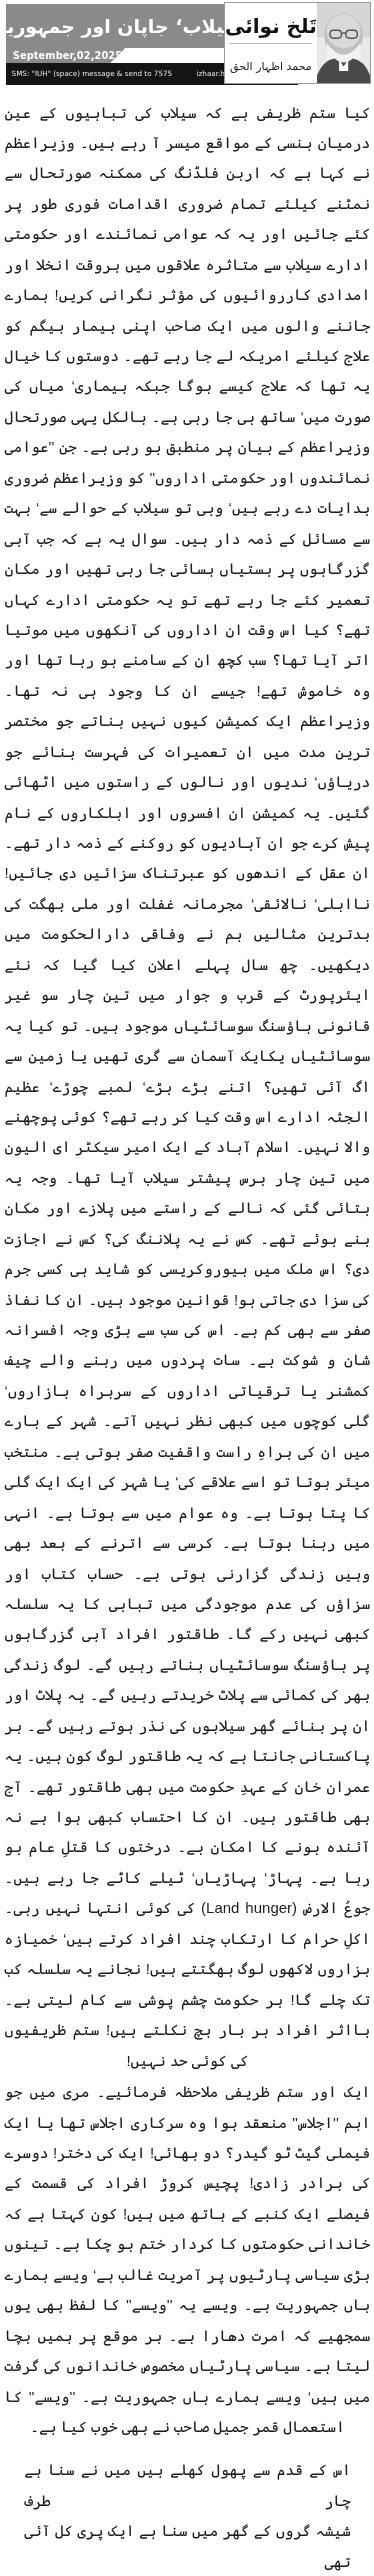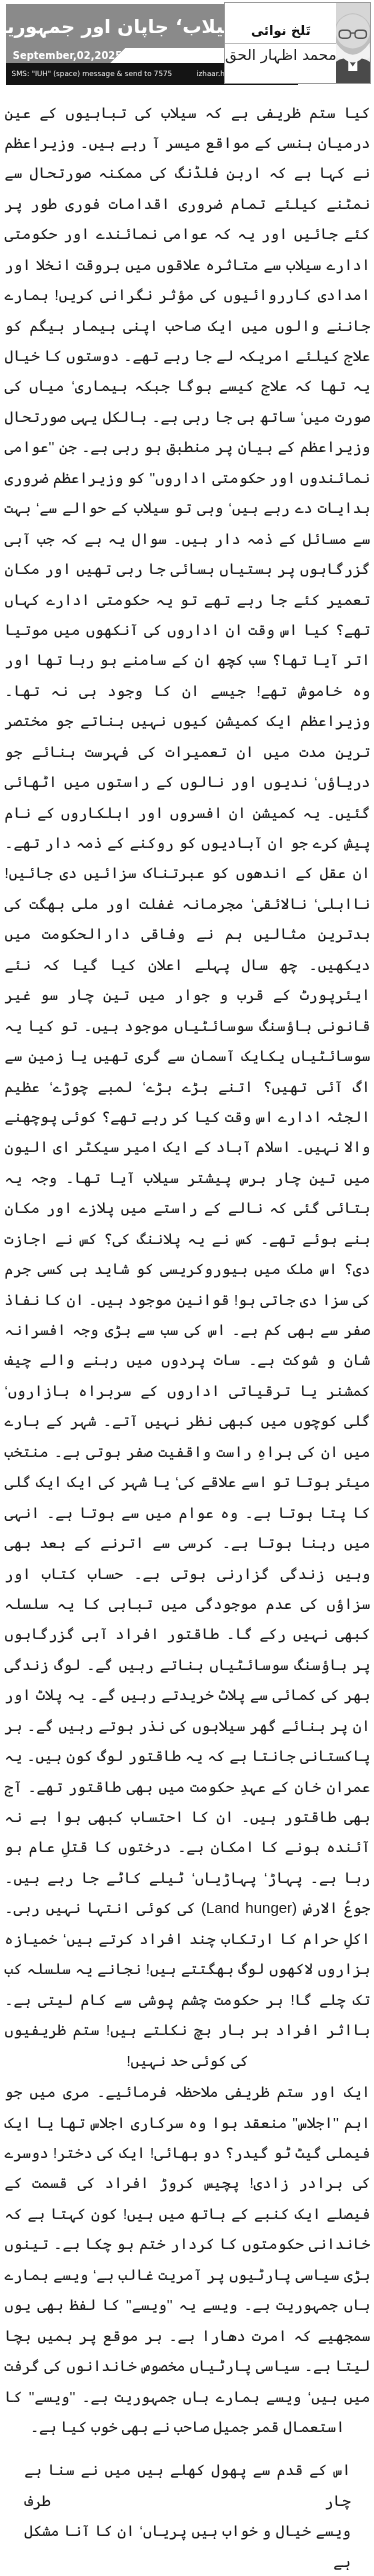--- a/index.html
+++ b/index.html
@@ -15,22 +15,22 @@
   .date-strip{position:absolute;left:5.8px;top:44px;width:120px;height:16.7px;background:var(--bar,#8a8a8a);
               clip-path:polygon(0 0,100% 0,86% 100%,0 100%);display:flex;align-items:center;}
   .date-text{color:#fff;font-weight:bold;font-size:9.8px;padding-left:7px;letter-spacing:0.1px;}
   .sms-bar{position:absolute;left:5.8px;top:59px;width:292px;height:22px;background:var(--smsbar,#141414);
            display:flex;align-items:center;justify-content:space-between;padding:0 5.8px;box-sizing:border-box;}
   .sms-text{color:#e8e8e8;font-size:7.2px;}
   .email-text{color:#e8e8e8;font-size:7.2px;}
   .author-box{position:absolute;left:224px;top:-1.2px;width:147px;height:82px;background:#fff;
               border:0.6px solid #9a9a9a;box-sizing:border-box;display:flex;flex-direction:row;}
   .author-meta{flex:1;display:flex;flex-direction:column;align-items:center;justify-content:center;gap:4.6px;direction:rtl;}
-  .column-brand{font-size:13px;font-weight:bold;color:#111;white-space:nowrap;}
-  .author-signature{font-size:15px;color:#222;border-top:0.6px solid #bbb;padding-top:2px;white-space:nowrap;}
+  .column-brand{font-size:20px;font-weight:bold;color:#111;white-space:nowrap;}
+  .author-signature{font-size:11px;color:#222;border-top:0.6px solid #bbb;padding-top:16px;white-space:nowrap;}
   .author-photo{width:70px;height:100%;}
   
   .article-body{margin:7px 4.6px 0 4.6px;direction:rtl;color:#1c1c1c;}
   .block{font-size:15px;line-height:2.03;text-align:justify;text-align-last:center;
          font-family:Liberation Sans, sans-serif;}
   .block.paragraph{margin:0 0 1.2px 0;}
   .block.verse{padding:0 19.6px;margin:13px 0;}
   .verse-line{text-align:justify;text-align-last:justify;direction:rtl;line-height:2.03;}
   .latin{direction:ltr;unicode-bidi:embed;}
 </style>
@@ -73,19 +73,20 @@
         <path d="M53 100 L61 112 L69 100 L69 120 L53 120 Z" fill="#ffffff"></path>
       </svg>
     </div>
   </div>
 
   <div class="article-body">
       <div class="block paragraph">کیا ستم ظریفی ہے کہ سیلاب کی تباہیوں کے عین درمیان ہنسی کے مواقع میسر آ رہے ہیں۔ وزیراعظم نے کہا ہے کہ اربن فلڈنگ کی ممکنہ صورتحال سے نمٹنے کیلئے تمام ضروری اقدامات فوری طور پر کئے جائیں اور یہ کہ عوامی نمائندے اور حکومتی ادارے سیلاب سے متاثرہ علاقوں میں بروقت انخلا اور امدادی کارروائیوں کی مؤثر نگرانی کریں! ہمارے جاننے والوں میں ایک صاحب اپنی بیمار بیگم کو علاج کیلئے امریکہ لے جا رہے تھے۔ دوستوں کا خیال یہ تھا کہ علاج کیسے ہوگا جبکہ بیماری‘ میاں کی صورت میں‘ ساتھ ہی جا رہی ہے۔ بالکل یہی صورتحال وزیراعظم کے بیان پر منطبق ہو رہی ہے۔ جن ''عوامی نمائندوں اور حکومتی اداروں'' کو وزیراعظم ضروری ہدایات دے رہے ہیں‘ وہی تو سیلاب کے حوالے سے‘ بہت سے مسائل کے ذمہ دار ہیں۔ سوال یہ ہے کہ جب آبی گزرگاہوں پر بستیاں بسائی جا رہی تھیں اور مکان تعمیر کئے جا رہے تھے تو یہ حکومتی ادارے کہاں تھے؟ کیا اس وقت ان اداروں کی آنکھوں میں موتیا اتر آیا تھا؟ سب کچھ ان کے سامنے ہو رہا تھا اور وہ خاموش تھے! جیسے ان کا وجود ہی نہ تھا۔ وزیراعظم ایک کمیشن کیوں نہیں بناتے جو مختصر ترین مدت میں ان تعمیرات کی فہرست بنائے جو دریاؤں‘ ندیوں اور نالوں کے راستوں میں اٹھائی گئیں۔ یہ کمیشن ان افسروں اور اہلکاروں کے نام پیش کرے جو ان آبادیوں کو روکنے کے ذمہ دار تھے۔ ان عقل کے اندھوں کو عبرتناک سزائیں دی جائیں! نااہلی‘ نالائقی‘ مجرمانہ غفلت اور ملی بھگت کی بدترین مثالیں ہم نے وفاقی دارالحکومت میں دیکھیں۔ چھ سال پہلے اعلان کیا گیا کہ نئے ایئرپورٹ کے قرب و جوار میں تین چار سو غیر قانونی ہاؤسنگ سوسائٹیاں موجود ہیں۔ تو کیا یہ سوسائٹیاں یکایک آسمان سے گری تھیں یا زمین سے اگ آئی تھیں؟ اتنے بڑے بڑے‘ لمبے چوڑے‘ عظیم الجثہ ادارے اس وقت کیا کر رہے تھے؟ کوئی پوچھنے والا نہیں۔ اسلام آباد کے ایک امیر سیکٹر ای الیون میں تین چار برس پیشتر سیلاب آیا تھا۔ وجہ یہ بتائی گئی کہ نالے کے راستے میں پلازے اور مکان بنے ہوئے تھے۔ کس نے یہ پلاننگ کی؟ کس نے اجازت دی؟ اس ملک میں بیوروکریسی کو شاید ہی کسی جرم کی سزا دی جاتی ہو! قوانین موجود ہیں۔ ان کا نفاذ صفر سے بھی کم ہے۔ اس کی سب سے بڑی وجہ افسرانہ شان و شوکت ہے۔ سات پردوں میں رہنے والے چیف کمشنر یا ترقیاتی اداروں کے سربراہ بازاروں‘ گلی کوچوں میں کبھی نظر نہیں آتے۔ شہر کے بارے میں ان کی براہِ راست واقفیت صفر ہوتی ہے۔ منتخب میئر ہوتا تو اسے علاقے کی‘ یا شہر کی ایک ایک گلی کا پتا ہوتا ہے۔ وہ عوام میں سے ہوتا ہے۔ انہی میں رہنا ہوتا ہے۔ کرسی سے اترنے کے بعد بھی وہیں زندگی گزارنی ہوتی ہے۔ حساب کتاب اور سزاؤں کی عدم موجودگی میں تباہی کا یہ سلسلہ کبھی نہیں رکے گا۔ طاقتور افراد آبی گزرگاہوں پر ہاؤسنگ سوسائٹیاں بناتے رہیں گے۔ لوگ زندگی بھر کی کمائی سے پلاٹ خریدتے رہیں گے۔ یہ پلاٹ اور ان پر بنائے گھر سیلابوں کی نذر ہوتے رہیں گے۔ ہر پاکستانی جانتا ہے کہ یہ طاقتور لوگ کون ہیں۔ یہ عمران خان کے عہدِ حکومت میں بھی طاقتور تھے۔ آج بھی طاقتور ہیں۔ ان کا احتساب کبھی ہوا ہے نہ آئندہ ہونے کا امکان ہے۔ درختوں کا قتلِ عام ہو رہا ہے۔ پہاڑ‘ پہاڑیاں‘ ٹیلے کاٹے جا رہے ہیں۔ جوعُ الارض (Land hunger) کی کوئی انتہا نہیں رہی۔ اکلِ حرام کا ارتکاب چند افراد کرتے ہیں‘ خمیازہ ہزاروں لاکھوں لوگ بھگتتے ہیں! نجانے یہ سلسلہ کب تک چلے گا! ہر حکومت چشم پوشی سے کام لیتی ہے۔ بااثر افراد ہر بار بچ نکلتے ہیں! ستم ظریفیوں کی کوئی حد نہیں!</div>
       <div class="block paragraph">ایک اور ستم ظریفی ملاحظہ فرمائیے۔ مری میں جو اہم ''اجلاس'' منعقد ہوا وہ سرکاری اجلاس تھا یا ایک فیملی گیٹ ٹو گیدر؟ دو بھائی! ایک کی دختر! دوسرے کی برادر زادی! پچیس کروڑ افراد کی قسمت کے فیصلے ایک کنبے کے ہاتھ میں ہیں! کون کہتا ہے کہ خاندانی حکومتوں کا کردار ختم ہو چکا ہے۔ تینوں بڑی سیاسی پارٹیوں پر آمریت غالب ہے‘ ویسے ہمارے ہاں جمہوریت ہے۔ ویسے یہ ''ویسے'' کا لفظ بھی یوں سمجھیے کہ امرت دھارا ہے۔ ہر موقع پر ہمیں بچا لیتا ہے۔ سیاسی پارٹیاں مخصوص خاندانوں کی گرفت میں ہیں‘ ویسے ہمارے ہاں جمہوریت ہے۔ ''ویسے'' کا استعمال قمر جمیل صاحب نے بھی خوب کیا ہے۔</div>
       <div class="block verse">
         <div class="verse-line">اس کے قدم سے پھول کھلے ہیں میں نے سنا ہے چار طرف</div>
+        <div class="verse-line">شیشہ گروں کے گھر میں سنا ہے ایک پری کل آئی تھی</div>
         <div class="verse-line">ویسے خیال و خواب ہیں پریاں‘ ان کا آنا مشکل ہے</div>
       </div>
       <div class="block paragraph">شیشہ گروں اور پریوں کے ذکر سے جاپان کا سرکاری دورہ یاد آ گیا۔ طاقت اور اختیار ہو تو صحرا میں بھی پرستان بسایا جا سکتا ہے۔ چیف منسٹر صاحبہ کس کس کو ساتھ لے کر گئیں؟ اخراجات حکومت نے ادا کیے یا ذاتی تھے؟ جہاز خصوصی تھا یا عام کمرشل فلائٹ تھی؟ ہوٹلوں کے کرائے سرکاری تھے یا اپنے؟ خادمائیں ساتھ کتنی گئیں؟ صاحبزادے کس کس کے تھے جو ہمرکاب تھے؟ سرکاری وفد کی سنجیدگی اس تفریحی رنگ سے کتنی متاثر ہوئی؟ جاپان کا دورہ کتنے دن کا تھا اور واپسی کتنے دنوں بعد ہوئی؟ زائد دن کہاں گزارے گئے اور کس کھاتے میں پڑے؟ خدا کے بندو! ایسے سوالات پارلیمنٹ اور اسمبلیاں پوچھتی ہیں! کابینہ میں اٹھائے جاتے ہیں! یہ جمہوری ملکوں کا خاصہ ہے۔ ہم پاکستانی تو رعایا ہیں۔ ہمارے بادشاہ تو لندن اور دبئی میں رہتے ہیں۔ رعایا کو کیا حق پہنچتا ہے کہ شہزادوں شہزادیوں سے حساب کتاب مانگیں اور محاسبہ کرنے کا سوچیں! ایسے سوالات تو وہ سیاسی پارٹیاں اٹھاتی ہیں جن کے اندر جمہوریت ہو اور ہر چند برسوں کے بعد پارٹی کی سربراہی نئے ہاتھوں میں آ جائے۔ یوں بھی جمہوریت یہ نہیں کہ آپ نے ہر پانچ سال کے بعد ووٹ ڈال دیا اور فارغ ہو گئے۔ جمہوریت تو نام ہے احتساب کا‘ حساب کتاب کا اور شفافیت کا! جس ملک میں پارلیمنٹ سوال نہ پوچھ سکے‘ کابینہ بے خبر رہے اور فیصلے بند کمروں میں ہوں‘ وہاں جمہوریت کہاں! بادشاہت ہو یا خاندانی سیاست‘ رعایا کا کام صرف اطاعت ہے۔ علامہ اقبال نے ایسے ہی حالات کیلئے کہا تھا؎</div>
     </div>
 
 </div>
 
 
 </body></html>

